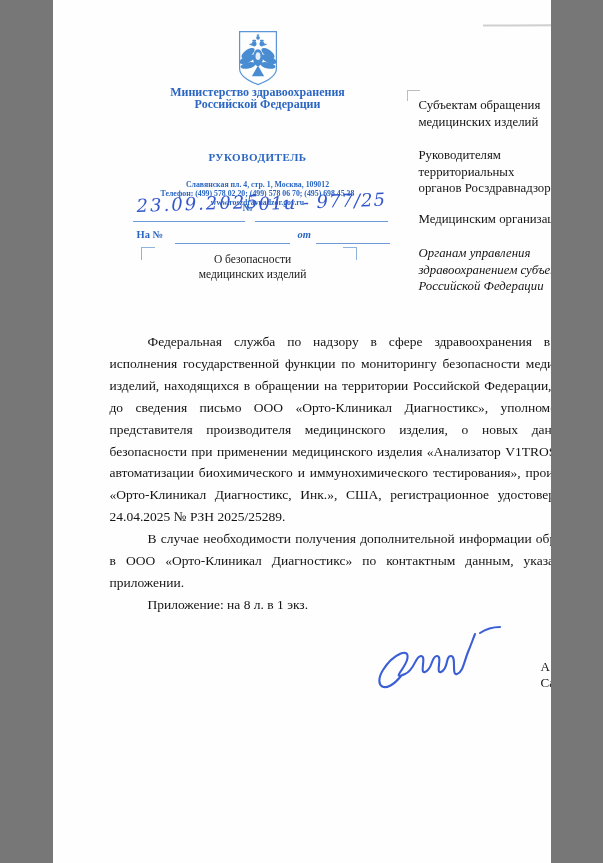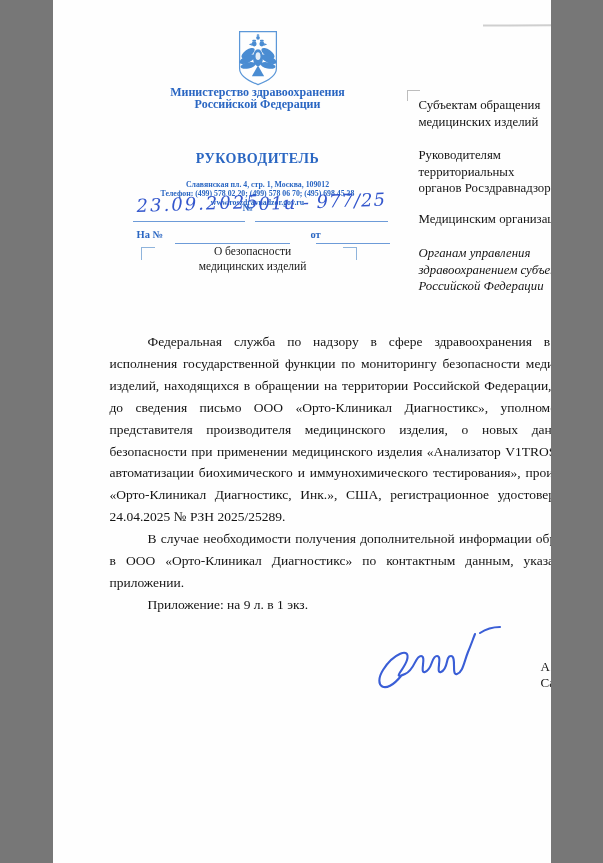--- a/index.html
+++ b/index.html
@@ -32,46 +32,46 @@
       #161616 8px 9px,#fff 9px 12px,#161616 12px 14px,#fff 14px 15px,
       #161616 15px 16px,#fff 16px 19px);
   }
   .barcode-num{font-family:"DejaVu Sans Mono",monospace;font-size:10px;letter-spacing:1.5px;color:#111;margin-top:-1px;}
 
   
   .lh-col{left:55px;width:300px;text-align:center;color:#2a66c2;}
   .emblem{left:55px;top:30px;width:300px;text-align:center;}
   .ministry{top:87px;font-size:12px;font-weight:bold;line-height:11.5px;}
   .service{top:112px;font-size:10.5px;font-weight:bold;line-height:12.5px;letter-spacing:.2px;}
-  .position{top:151px;font-size:14px;font-weight:bold;letter-spacing:.5px;text-align:center;}
+  .position{top:151px;font-size:11px;font-weight:bold;letter-spacing:.5px;text-align:center;}
   .contacts{top:180px;font-size:7.8px;line-height:9.2px;font-weight:bold;}
 
   
   .hand{
     font-family:"DejaVu Serif",serif;font-style:italic;
     color:#3356cc;font-size:18px;letter-spacing:2px;
     transform:rotate(-2deg);transform-origin:left bottom;
   }
   .hw-date{left:84px;top:195px;}
   .hw-num{left:206px;top:193px;letter-spacing:1px;}
   .num-sign{left:190px;top:202px;color:#2a66c2;font-size:10.5px;font-weight:bold;}
   .uline{height:0;border-bottom:1.4px solid #6d9bd8;}
   .ul-date{left:80px;top:221px;width:112px;}
   .ul-num{left:202px;top:221px;width:133px;}
   .ref-label{color:#2a66c2;font-size:10.5px;font-weight:bold;}
   .ref-na{left:84px;top:229px;}
-  .ref-ot{left:258px;top:229px;}
+  .ref-ot{left:245px;top:229px;font-style:italic;}
   .ul-ref1{left:122px;top:243px;width:115px;}
   .ul-ref2{left:263px;top:243px;width:74px;}
 
   
   .corner{width:13px;height:12px;}
   .corner-tl{left:88px;top:247px;border-left:1.2px solid #8fb4dc;border-top:1.2px solid #8fb4dc;}
   .corner-tr{left:290px;top:247px;border-right:1.2px solid #8fb4dc;border-top:1.2px solid #8fb4dc;}
-  .subject{left:55px;top:244px;width:290px;text-align:center;font-size:11.5px;line-height:15px;color:#1a1a1a;}
+  .subject{left:55px;top:252px;width:290px;text-align:center;font-size:11.5px;line-height:15px;color:#1a1a1a;}
 
   
   .addr{left:366px;width:230px;text-align:left;font-size:12.8px;line-height:16.5px;color:#141414;}
   .addr-1{top:97px;}
   .addr-2{top:147px;}
   .addr-3{top:211px;}
   .addr-4{top:245px;font-style:italic;}
 
   
   .body-text{left:57px;top:331px;width:493px;font-size:13.5px;line-height:21.9px;text-align:justify;color:#141414;}
@@ -150,21 +150,21 @@
 территориальных
 органов Росздравнадзора</div>
   <div class="abs addr addr-3 prelines">Медицинским организациям</div>
   <div class="abs addr addr-4 prelines">Органам управления
 здравоохранением субъектов
 Российской Федерации</div>
 
   <div class="abs body-text">
     <p>Федеральная служба по надзору в сфере здравоохранения в рамках исполнения государственной функции по мониторингу безопасности медицинских изделий, находящихся в обращении на территории Российской Федерации, доводит до сведения письмо ООО «Орто-Клиникал Диагностикс», уполномоченного представителя производителя медицинского изделия, о новых данных по безопасности при применении медицинского изделия «Анализатор V1TROS XT для автоматизации биохимического и иммунохимического тестирования», производства «Орто-Клиникал Диагностикс, Инк.», США, регистрационное удостоверение от 24.04.2025 № РЗН 2025/25289.</p>
     <p>В случае необходимости получения дополнительной информации обращаться в ООО «Орто-Клиникал Диагностикс» по контактным данным, указанным в приложении.</p>
-    <p class="attachment">Приложение: на 9 л. в 1 экз.</p>
+    <p class="attachment">Приложение: на 8 л. в 1 экз.</p>
   </div>
 
   <div class="abs sig">
     <svg viewBox="0 0 150 85" width="150" height="85">
       <path d="M30 64 C 14 84, 2 74, 12 58 C 22 42, 40 34, 36 48 C 33 58, 20 68, 34 62 C 44 58, 44 44, 50 44 C 56 44, 48 62, 54 60 C 62 57, 60 44, 66 44 C 72 44, 64 62, 70 60 C 78 57, 74 44, 80 44 C 86 44, 80 64, 86 62 C 92 60, 93 50, 97 40 C 100 33, 102 27, 104 22" stroke="#3a5ed6" stroke-width="2.1" fill="none" stroke-linecap="round"></path>
       <path d="M109 21 C 115 17, 122 15, 129 15" stroke="#3a5ed6" stroke-width="2.1" fill="none" stroke-linecap="round"></path>
     </svg>
   </div>
   <div class="abs sig-name">А.В. Самойлова</div>
 

